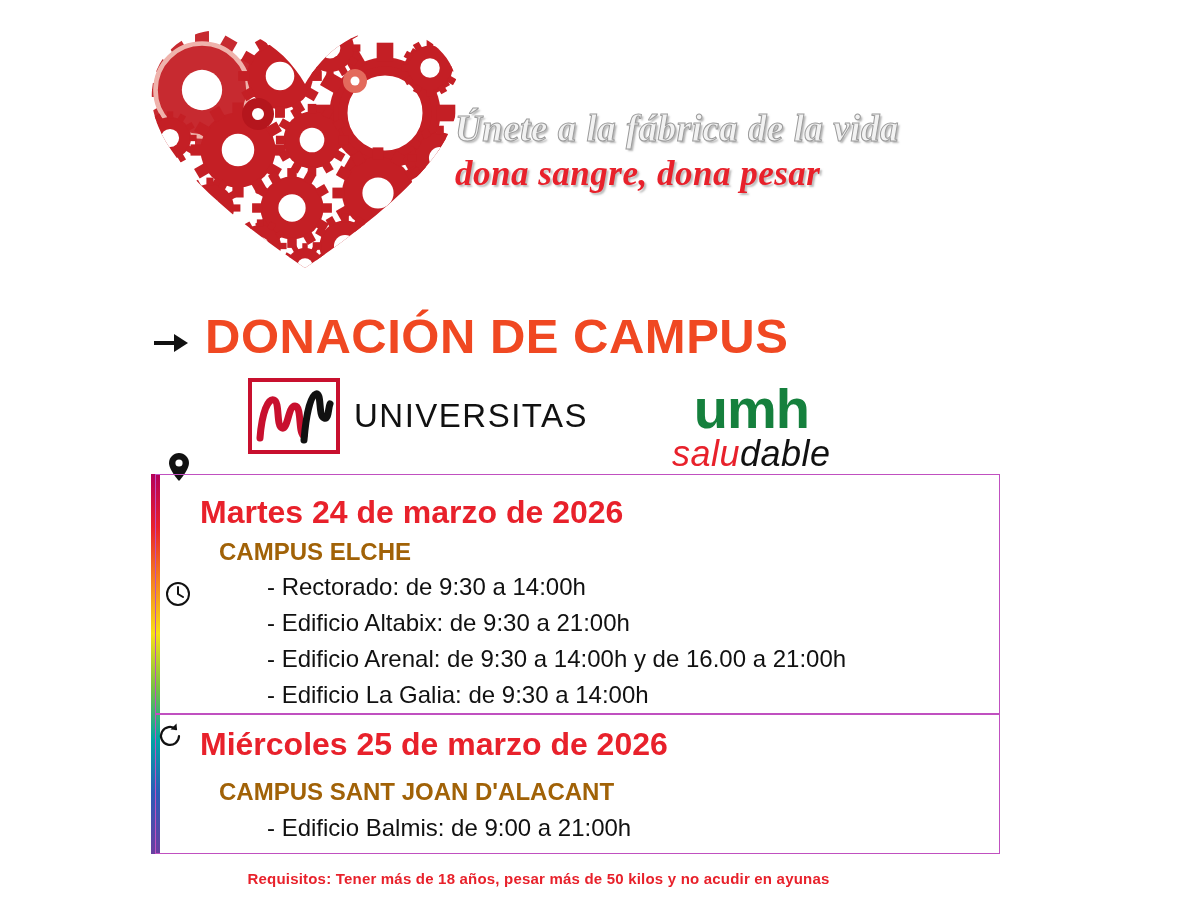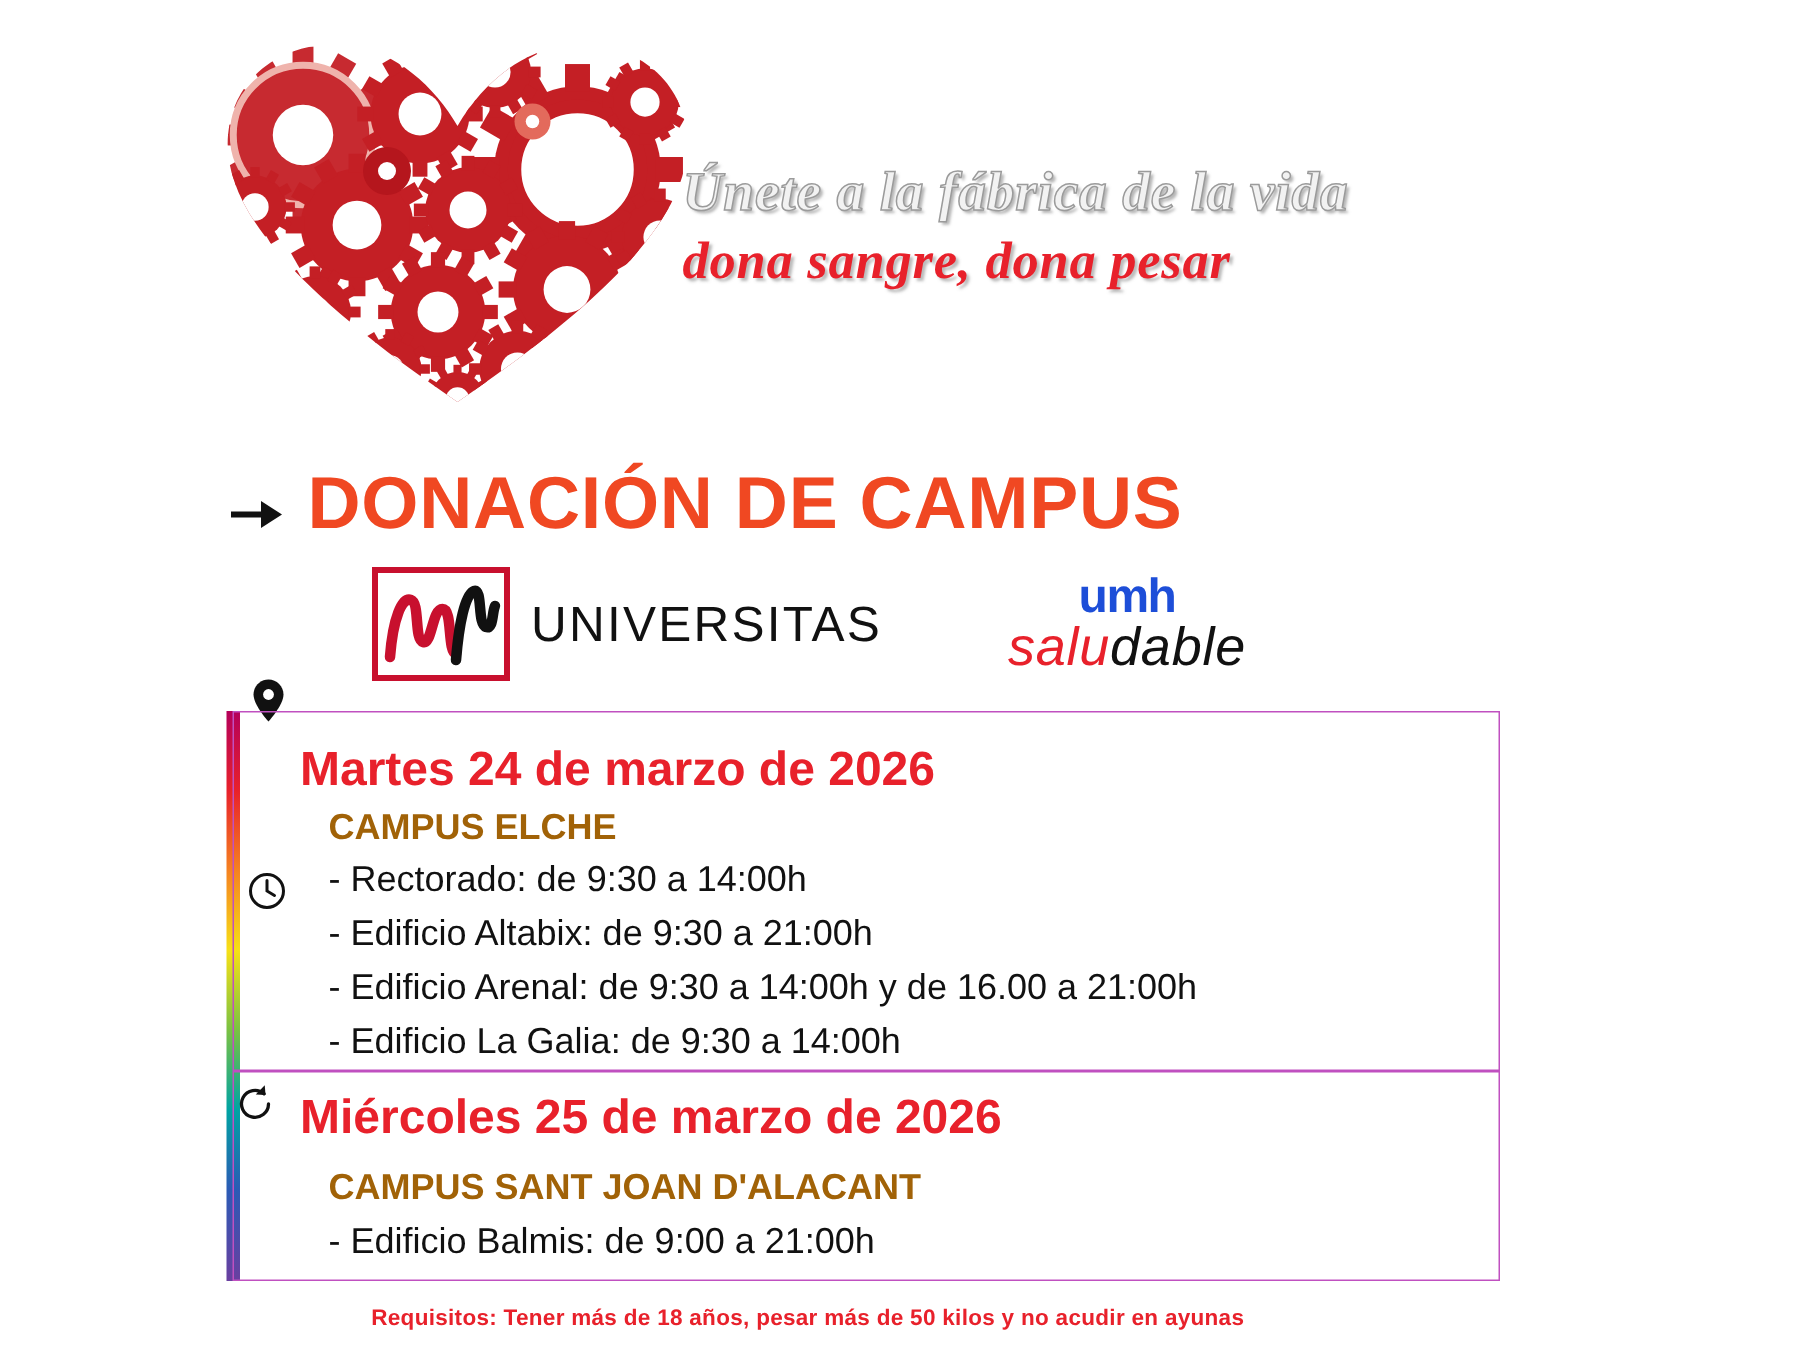--- a/index.html
+++ b/index.html
@@ -108,23 +108,23 @@
     line-height: 1.15;
   }
 
   .saludable-logo {
     position: absolute;
     left: 672px;
     top: 382px;
     text-align: center;
   }
   .saludable-logo .umh-word {
-    font-size: 32px;
-    font-weight: bold;
-    color: #1d4ed8;
+    font-size: 56px;
+    font-weight: bold;
+    color: #15803d;
     letter-spacing: -1px;
     line-height: 0.95;
   }
   .saludable-logo .sal-word {
     font-size: 36px;
     font-style: italic;
     letter-spacing: 0.5px;
     margin-top: -2px;
   }
   .sal-a { color: #e8212b; }
@@ -170,20 +170,21 @@
     font-size: 24px;
     font-weight: bold;
     color: #a16207;
     white-space: nowrap;
   }
   .entry {
     position: absolute;
     font-size: 24px;
     color: #111;
     white-space: nowrap;
+    margin-left: 48px;
   }
 
   
   .icon-pin { position: absolute; left: 168px; top: 452px; width: 22px; height: 30px; }
   .icon-clock { position: absolute; left: 164px; top: 580px; width: 28px; height: 28px; }
   .icon-refresh { position: absolute; left: 156px; top: 722px; width: 28px; height: 28px; }
 
   
   .footer {
     position: absolute;

